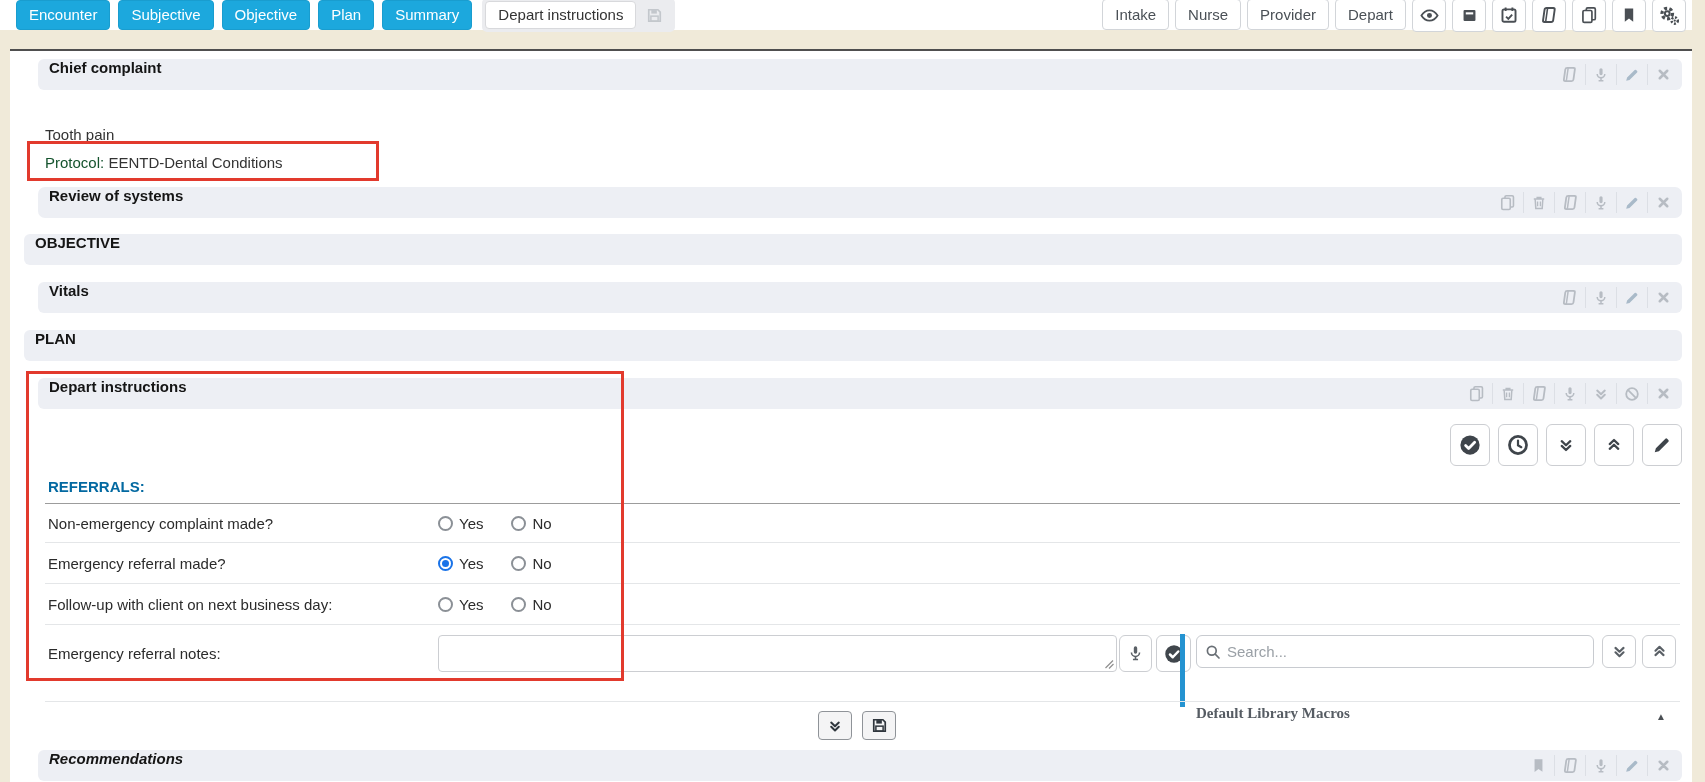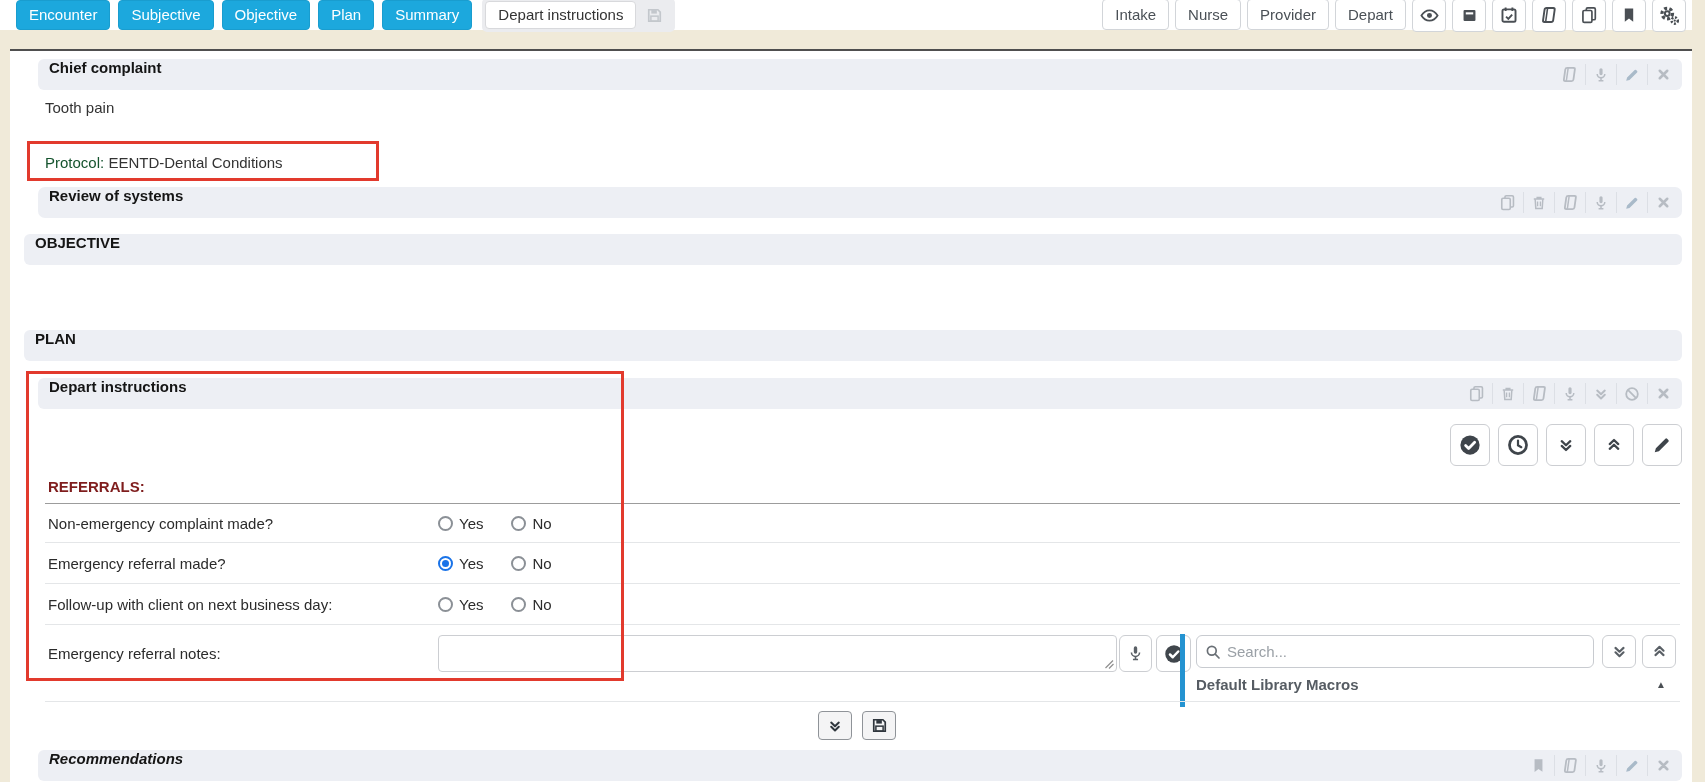--- a/index.html
+++ b/index.html
@@ -79,21 +79,21 @@
   .radio.checked::after {
     content:""; position:absolute; left:2px; top:2px; width:7px; height:7px;
     border-radius:50%; background:#1a73e8;
   }
   .radio-lbl { margin-right:22px; cursor:default; }
   .abtn {
     width:40px; height:42px; background:#fff; border:1px solid #ccced2; border-radius:6px;
     display:flex; align-items:center; justify-content:center; color:#3f454b; cursor:pointer;
   }
   .action-row { position:absolute; right:10px; top:373px; display:flex; gap:8px; }
-  .referrals { position:absolute; left:38px; top:427px; font-weight:bold; color:#7f1d1d; }
+  .referrals { position:absolute; left:38px; top:427px; font-weight:bold; color:#0369a1; }
   .notes-box {
     position:absolute; left:428px; top:584px; width:679px; height:37px;
     border:1px solid #ccced2; border-radius:4px; background:#fff;
   }
   .notes-box textarea {
     width:100%; height:100%; border:none; resize:none; outline:none;
     font-family:"Liberation Sans", sans-serif; font-size:15px; padding:4px 8px; background:transparent;
   }
   .grip { position:absolute; right:2px; bottom:2px; color:#8f8f8f; }
   .sbtn {
@@ -104,23 +104,23 @@
   .search-wrap {
     position:absolute; left:1186px; top:584px; width:398px; height:33px;
     border:1px solid #c8cbd0; border-radius:6px; background:#fff;
     display:flex; align-items:center; padding:0 8px; gap:6px; color:#6a7076;justify-content:center;
   }
   .search-wrap input {
     border:none; outline:none; flex:1; font-size:15px; font-family:"Liberation Sans", sans-serif; color:#333;
   }
   .search-wrap input::placeholder { color:#9aa0a6; }
   .macros-header {
-    position:absolute; left:1186px; top:617px; width:470px; height:33px;
-    display:flex; align-items:center; justify-content:space-between;
-    font-weight:bold; color:#565c63; font-size:15px;
+    position:absolute; left:1186px; top:638px; width:470px; height:33px;
+    display:flex; align-items:flex-end; justify-content:space-between;
+    font-weight:bold; color:#565c63; font-size:15px;font-family:Liberation Serif, serif;
   }
   .tri { font-size:10px; color:#4a4f54; cursor:pointer; }
   .bottom-btns { position:absolute; left:808px; top:660px; display:flex; gap:10px; }
   .bbtn {
     background:#f4f4f5; border:1px solid #8f9398; border-radius:4px;
     width:34px; height:29px; display:flex; align-items:center; justify-content:center;
     color:#2f363d; cursor:pointer;
   }
 </style>
 </head>
@@ -223,21 +223,21 @@
             <path d="M2.2 13.8l.9-3.2 7.6-7.6a1 1 0 0 1 1.4 0l1 1a1 1 0 0 1 0 1.4l-7.6 7.6-3.3.8z" fill="currentColor"></path>
           </svg>
         </div>
       <div class="icell">
           <svg width="15" height="15" viewBox="0 0 16 16">
             <path d="M4 4l8 8M12 4l-8 8" stroke="currentColor" stroke-width="2.7" stroke-linecap="round"></path>
           </svg>
         </div>
     </div>
   </div>
-  <div class="plain-text" style="top:48px;text-align:right;">Tooth pain</div>
+  <div class="plain-text" style="top:75px;text-align:right;">Tooth pain</div>
   <div class="plain-text" style="top:103px;">
     <span class="proto-label">Protocol:</span>
     <span>EENTD-Dental Conditions</span>
   </div>
   <div class="annotation" style="left:17px; top:90px; width:352px; height:40px;"></div>
 
   <div class="bar" style="top:136px;border-radius:7px;">
     <span>Review of systems</span>
     <div class="icon-strip">
       <div class="icell">
@@ -278,20 +278,50 @@
             <path d="M4 4l8 8M12 4l-8 8" stroke="currentColor" stroke-width="2.7" stroke-linecap="round"></path>
           </svg>
         </div>
     </div>
   </div>
 
   <div class="bar lvl1" style="top:183px;">
     <span>OBJECTIVE</span>
   </div>
 
+  <div class="bar" style="top:231px;">
+    <span>Vitals</span>
+    <div class="icon-strip">
+      <div class="icell">
+          <svg width="17" height="17" viewBox="0 0 16 16">
+            <g transform="skewX(-8) translate(1,0)">
+              <rect x="3.5" y="1.8" width="9" height="12.4" rx="1.5" fill="none" stroke="currentColor" stroke-width="1.7"></rect>
+              <path d="M6 1.8v12.4" stroke="currentColor" stroke-width="1.4"></path>
+            </g>
+          </svg>
+        </div>
+      <div class="icell">
+          <svg width="16" height="16" viewBox="0 0 16 16">
+            <rect x="6.4" y="1.2" width="3.2" height="7" rx="1.6" fill="currentColor"></rect>
+            <path d="M4.2 7a3.8 3.8 0 0 0 7.6 0" fill="none" stroke="currentColor" stroke-width="1.5"></path>
+            <path d="M8 10.8v2.4M5.6 13.7h4.8" stroke="currentColor" stroke-width="1.5"></path>
+          </svg>
+        </div>
+      <div class="icell pencil">
+          <svg width="16" height="16" viewBox="0 0 16 16">
+            <path d="M2.2 13.8l.9-3.2 7.6-7.6a1 1 0 0 1 1.4 0l1 1a1 1 0 0 1 0 1.4l-7.6 7.6-3.3.8z" fill="currentColor"></path>
+          </svg>
+        </div>
+      <div class="icell">
+          <svg width="15" height="15" viewBox="0 0 16 16">
+            <path d="M4 4l8 8M12 4l-8 8" stroke="currentColor" stroke-width="2.7" stroke-linecap="round"></path>
+          </svg>
+        </div>
+    </div>
+  </div>
 
   <div class="bar lvl1" style="top:279px;">
     <span>PLAN</span>
   </div>
 
   <div class="bar" style="top:327px;">
     <span>Depart instructions</span>
     <div class="icon-strip">
       <div class="icell">
           <svg width="17" height="17" viewBox="0 0 16 16">

